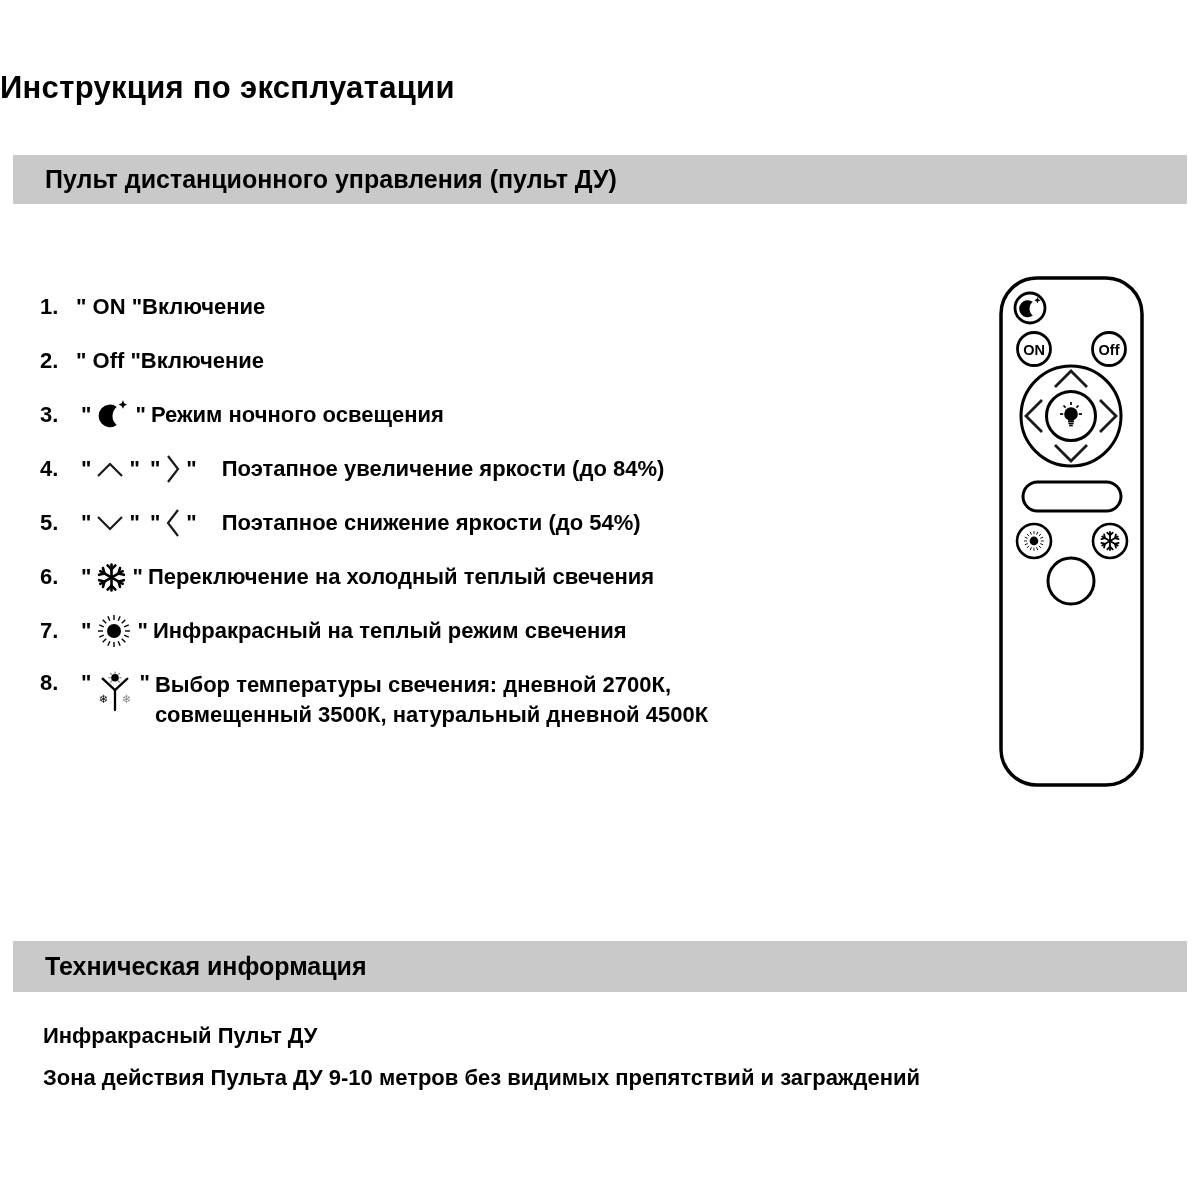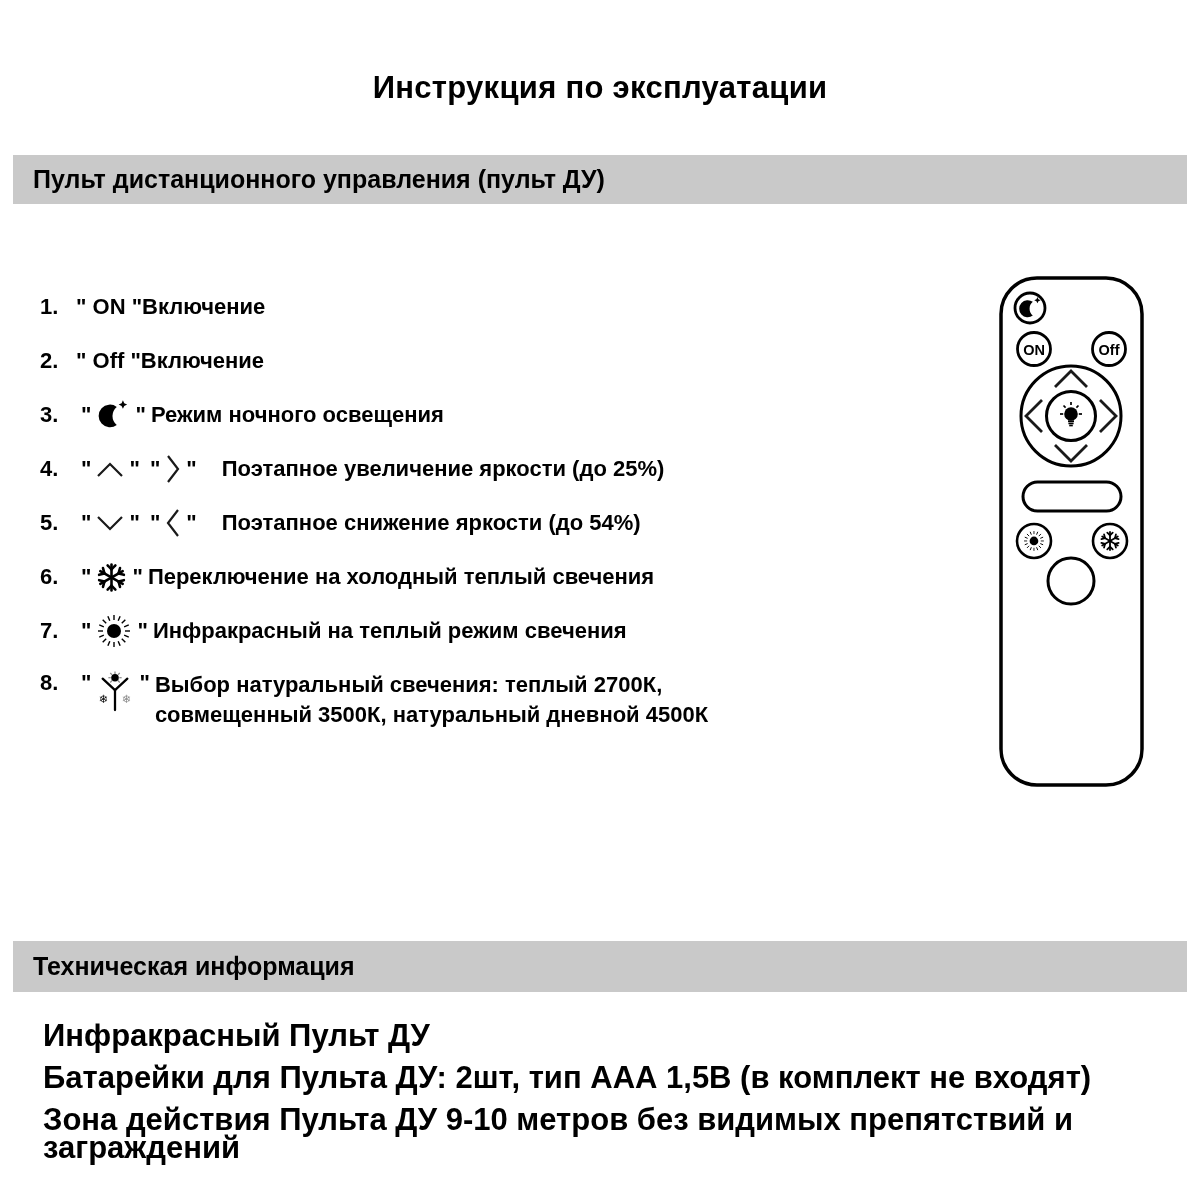--- a/index.html
+++ b/index.html
@@ -1,43 +1,43 @@
 <!DOCTYPE html>
 <html><head>
 <meta charset="utf-8">
 <style>
   html,body{margin:0;padding:0;background:#fff;}
   .page{
     position:relative;width:1200px;height:1200px;background:#ffffff;
     font-family:"Liberation Sans",sans-serif;color:#000;overflow:hidden;
   }
   .title{
-    position:absolute;top:70px;left:0;width:100%;text-align:center;
+    position:absolute;top:70px;left:0;width:100%;text-align:left;
     font-size:31px;font-weight:bold;letter-spacing:.3px;
   }
   .bar{
     position:absolute;left:13px;width:1174px;height:49px;background:#c9c9c9;
-    display:flex;align-items:center;box-sizing:border-box;padding-left:20px;
+    display:flex;align-items:center;box-sizing:border-box;padding-left:32px;
     font-size:25px;font-weight:bold;
   }
   .bar-remote{top:155px;}
   .bar-tech{top:941px;height:51px;align-items:center;}
   .list{position:absolute;left:40px;top:292px;}
   .item{
     display:flex;align-items:center;height:30px;margin-bottom:24px;
     font-size:22px;font-weight:bold;white-space:nowrap;
   }
   .item.two-line{height:auto;align-items:flex-start;}
   .num{width:36px;flex:0 0 36px;}
   .q{margin:0 5px;}
   .icn{display:inline-block;vertical-align:middle;flex:0 0 auto;}
   .desc{}
   .desc-far{margin-left:20px;}
   .lines{line-height:30px;}
-  .tech{position:absolute;left:43px;top:1022px;font-size:31px;font-weight:bold;}
+  .tech{position:absolute;left:43px;top:1022px;font-size:22px;font-weight:bold;}
   .tech-line{line-height:28px;margin-bottom:14px;}
   .remote-wrap{position:absolute;left:980px;top:268px;width:190px;height:530px;}
   svg text{font-family:"Liberation Sans","DejaVu Sans",sans-serif;}
   .defs{position:absolute;width:0;height:0;overflow:hidden;}
 </style>
 </head>
 <body>
 
 <svg class="defs" aria-hidden="true">
   <defs></defs>
@@ -145,21 +145,21 @@
       <span class="q">"</span>
       <svg class="icn" width="28" height="17" viewBox="0 0 28 17">
           <polyline points="2,15 14,3 26,15" fill="none" stroke="#1a1a1a" stroke-width="2.2"></polyline>
         </svg>
       <span class="q">"</span>
       <span class="q">"</span>
       <svg class="icn" width="16" height="30" viewBox="0 0 16 30">
           <polyline points="3,2 13,15 3,28" fill="none" stroke="#1a1a1a" stroke-width="2.2"></polyline>
         </svg>
       <span class="q">"</span>
-      <span class="desc desc-far">Поэтапное увеличение яркости (до 25%)</span>
+      <span class="desc desc-far">Поэтапное увеличение яркости (до 84%)</span>
     </div>
 
     <div class="item">
       <span class="num">5.</span>
       <span class="q">"</span>
       <svg class="icn" width="28" height="17" viewBox="0 0 28 17">
           <polyline points="2,2 14,14 26,2" fill="none" stroke="#1a1a1a" stroke-width="2.2"></polyline>
         </svg>
       <span class="q">"</span>
       <span class="q">"</span>
@@ -191,21 +191,21 @@
     </div>
 
     <div class="item two-line">
       <span class="num">8.</span>
       <span class="q">"</span>
       <svg class="icn" width="38" height="42" viewBox="0 0 40 44">
           <use href="#def-temp"></use>
         </svg>
       <span class="q">"</span>
       <span class="desc lines">
-        <span>Выбор натуральный свечения: теплый 2700К,</span><br>
+        <span>Выбор температуры свечения: дневной 2700К,</span><br>
         <span>совмещенный 3500К, натуральный дневной 4500К</span>
       </span>
     </div>
 
   </div>
 
   <div class="remote-wrap">
     <svg width="190" height="530" viewBox="0 0 190 530">
       <rect x="21" y="10" width="141" height="507" rx="36" fill="#fff" stroke="#000" stroke-width="3.5"></rect>
 
@@ -239,17 +239,16 @@
       <circle cx="91" cy="313" r="23" fill="none" stroke="#000" stroke-width="3"></circle>
     </svg>
   </div>
 
   <div class="bar bar-tech" style="background: rgb(201, 201, 201);">
     <span>Техническая информация</span>
   </div>
 
   <div class="tech">
     <div class="tech-line">Инфракрасный Пульт ДУ</div>
-    <div class="tech-line">Батарейки для Пульта ДУ: 2шт, тип ААА 1,5В (в комплект не входят)</div>
     <div class="tech-line">Зона действия Пульта ДУ 9-10 метров без видимых препятствий и заграждений</div>
   </div>
 
 </div>
 
 </body></html>

